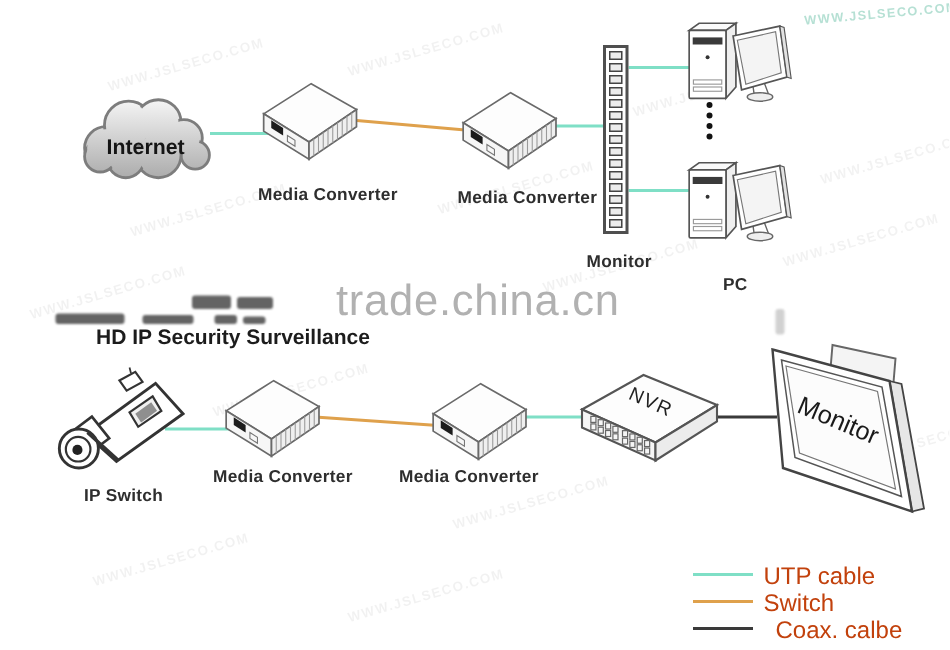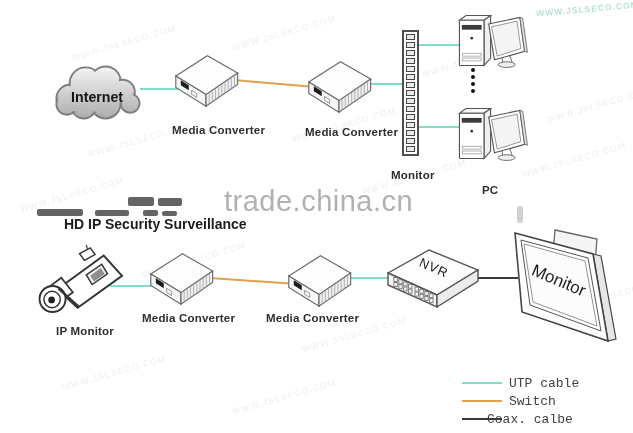--- a/index.html
+++ b/index.html
@@ -28,21 +28,21 @@
   .switch{position:absolute;left:402px;top:30px;width:17px;height:126px;box-sizing:border-box;
       border:2px solid #4f4f4f;background:#fff;display:flex;flex-direction:column;
       justify-content:space-between;padding:2px;}
   .port{height:4px;border:1px solid #444;background:#ececec;}
   .dot{position:absolute;width:4px;height:4px;border-radius:50%;background:#111;}
   .smudge{position:absolute;background:#4a4a4a;border-radius:2px;filter:blur(.6px);opacity:.85;}
   .smudge.light{background:#9a9a9a;opacity:.45;}
   .dev{position:absolute;}
   
   .leg-line{position:absolute;width:40px;height:2px;}
-  .leg-lbl{position:absolute;font-size:13px;color:#404040;white-space:nowrap;font-family:Liberation Mono, monospace;}
+  .leg-lbl{position:absolute;font-size:16px;color:#c2410c;white-space:nowrap;}
 </style>
 </head>
 <body>
 
 <div class="canvas">
 
   <span class="wm" style="left:70px;top:38px">WWW.JSLSECO.COM</span>
   <span class="wm" style="left:230px;top:28px">WWW.JSLSECO.COM</span>
   <span class="wm" style="left:420px;top:55px">WWW.JSLSECO.COM</span>
   <span class="wm" style="left:545px;top:100px">WWW.JSLSECO.COM</span>
@@ -286,26 +286,26 @@
 
   <svg class="dev" style="left:505px;top:218px" width="128" height="140" viewBox="0 0 128 140">
     <polygon points="50,12 92,21 90,45 48,36" fill="#f4f4f4" stroke="#666" stroke-width="1.3"></polygon>
     <polygon points="88,36 96,38 111,121 103,123" fill="#e6e6e6" stroke="#444" stroke-width="1.2"></polygon>
     <polygon points="10,15 88,36 103,123 17,94" fill="#fff" stroke="#444" stroke-width="1.6"></polygon>
     <polygon points="16,22 83,40 96,113 25,87" fill="none" stroke="#555" stroke-width="1"></polygon>
     <polygon points="19,26 80,43 92,108 28,84" fill="#fcfcfc" stroke="#777" stroke-width=".8"></polygon>
     <text x="54" y="68" text-anchor="middle" font-size="17" fill="#1a1a1a" transform="rotate(23 54 62)">Monitor</text>
   </svg>
 
-  <div class="lbl" style="left:56px;top:325px">IP Monitor</div>
+  <div class="lbl" style="left:56px;top:325px">IP Switch</div>
   <div class="lbl" style="left:142px;top:312px">Media Converter</div>
   <div class="lbl" style="left:266px;top:312px">Media Converter</div>
 
   <div>
     <span class="leg-line utp" style="left:462px;top:382px"></span>
     <span class="leg-lbl" style="left:509px;top:376px">UTP cable</span>
     <span class="leg-line fibre" style="left:462px;top:400px"></span>
     <span class="leg-lbl" style="left:509px;top:394px">Switch</span>
     <span class="leg-line coax" style="left:462px;top:418px"></span>
-    <span class="leg-lbl" style="left:487px;top:412px">Coax. calbe</span>
+    <span class="leg-lbl" style="left:517px;top:412px">Coax. calbe</span>
   </div>
 
 </div>
 
 </body></html>

